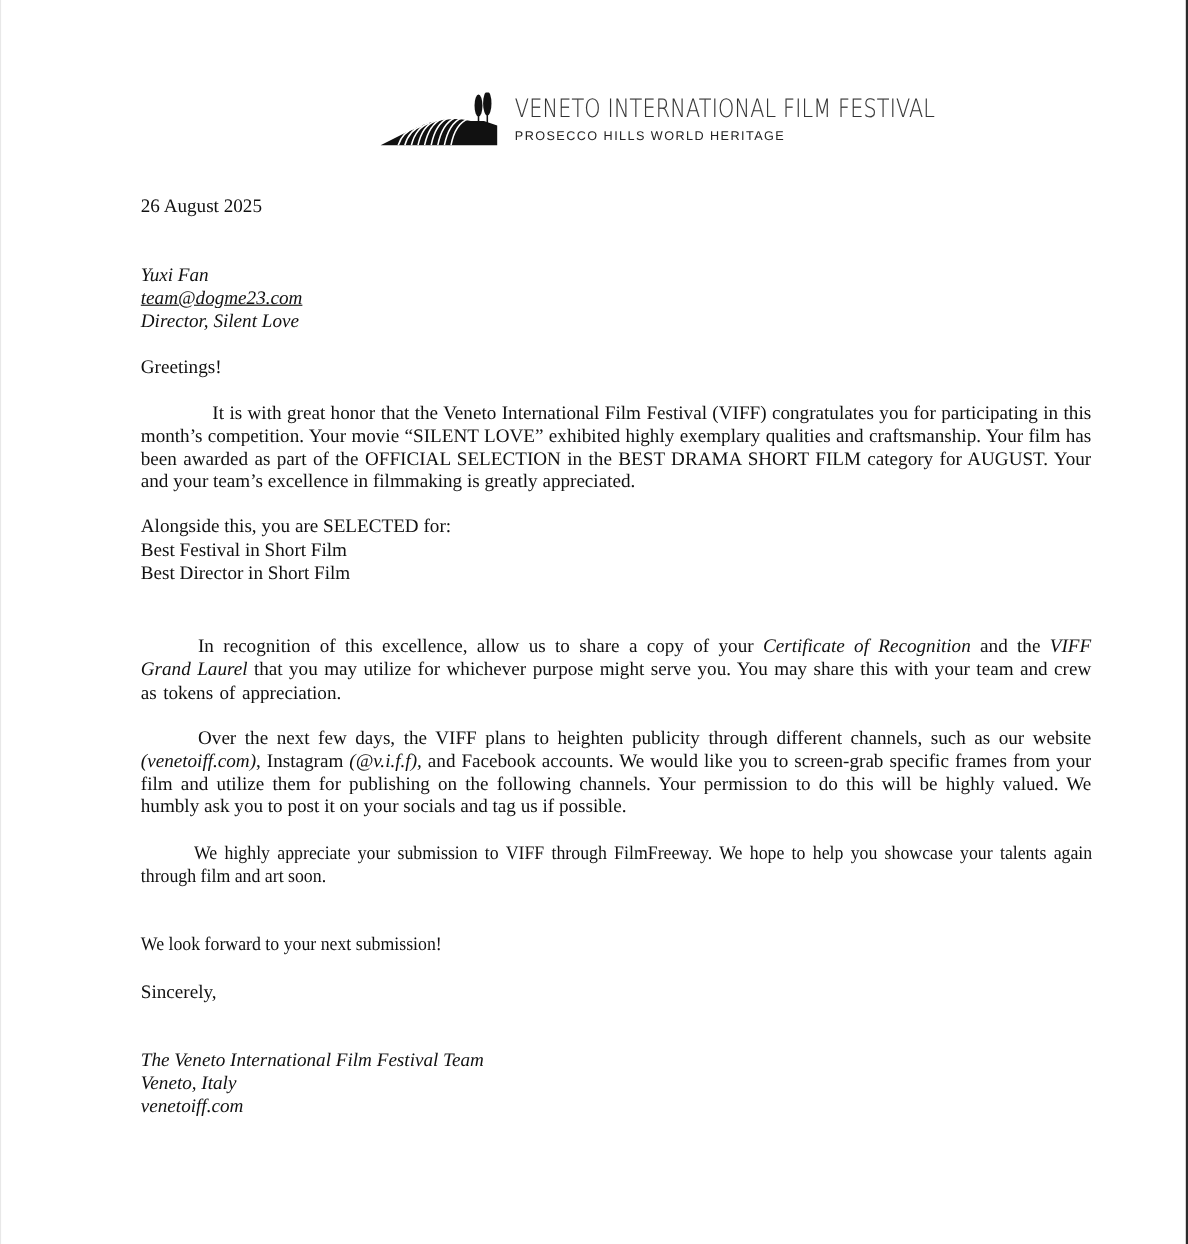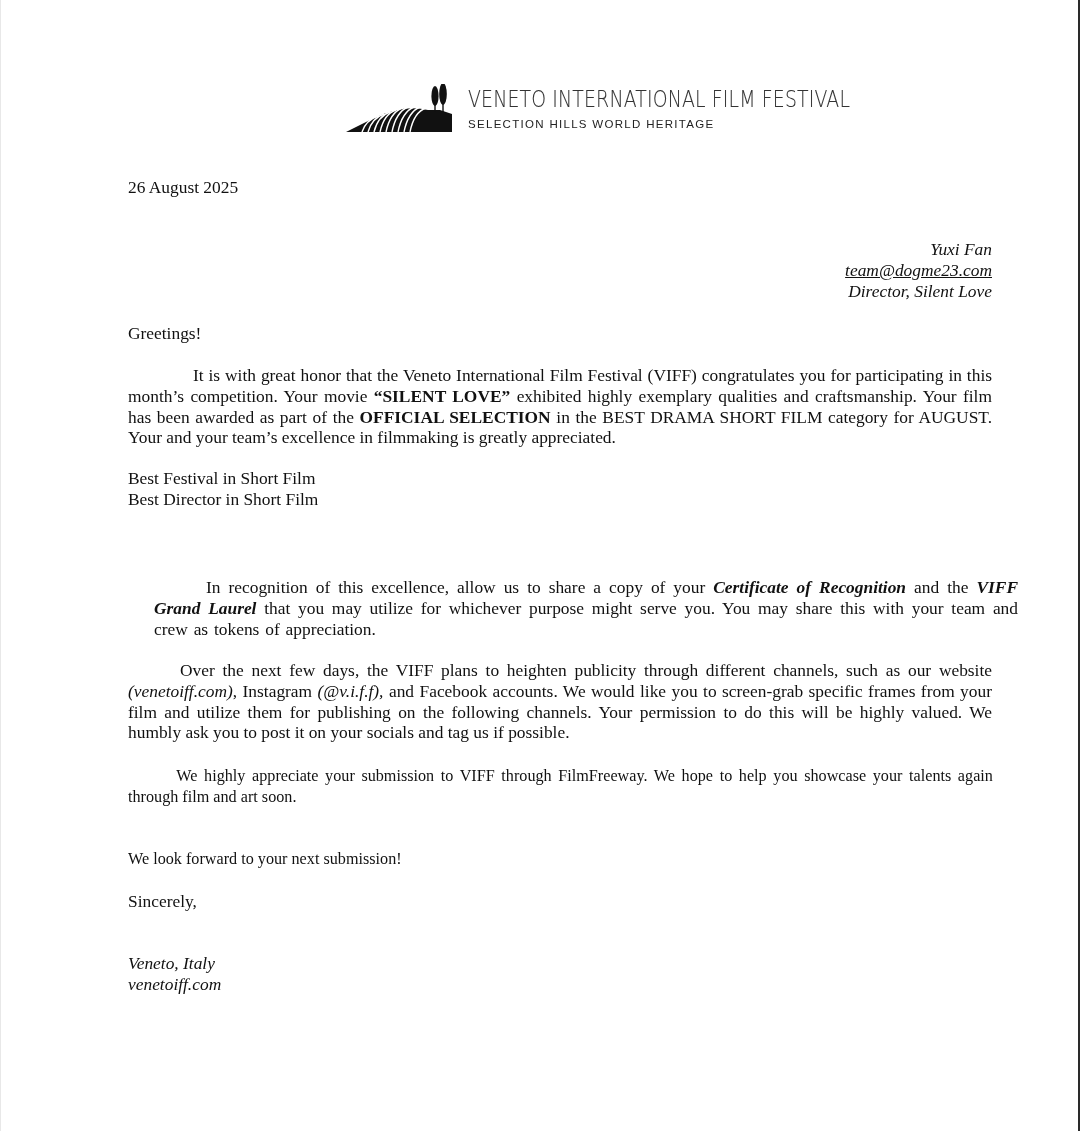--- a/index.html
+++ b/index.html
@@ -18,21 +18,21 @@
     white-space: nowrap; -webkit-text-stroke: 0.1px #333;
   }
   .lh-sub {
     position: absolute; left: 124px; top: 34px; font-family: "Liberation Sans", sans-serif;
     font-size: 11.5px; letter-spacing: 1.3px; color: #222; white-space: nowrap;
   }
 
   .doc { position: absolute; left: 128px; top: 0; width: 864px; font-size: 17.4px; line-height: 20.8px; }
   .blk { position: absolute; left: 0; width: 864px; }
   .i { font-style: italic; }
-  .b { font-weight: bold; }
+  .b { font-weight: normal; }
   .u { text-decoration: underline; }
   .just { text-align: justify; text-align-last: left; }
   .indent { text-indent: 52px; }
   .indent-big { text-indent: 65px; }
   .line { display: block; white-space: nowrap; }
   .narrow { transform: scaleX(0.93); transform-origin: left top; width: 930px; }
 </style>
 </head>
 <body>
 
@@ -52,55 +52,57 @@
       <path d="M54 48 Q58 28 70 23"></path>
       <path d="M60 48 Q64 28 76 23"></path>
       <path d="M66 48 Q70 28 82 24"></path>
     </g>
     <ellipse cx="91" cy="12" rx="3.6" ry="10" fill="#111"></ellipse>
     <rect x="90.3" y="18" width="1.4" height="10" fill="#111"></rect>
     <ellipse cx="99" cy="10" rx="3.8" ry="11" fill="#111"></ellipse>
     <rect x="98.3" y="18" width="1.4" height="10" fill="#111"></rect>
   </svg>
   <div class="lh-title">VENETO INTERNATIONAL FILM FESTIVAL</div>
-  <div class="lh-sub">SELECTION HILLS WORLD HERITAGE</div>
+  <div class="lh-sub">PROSECCO HILLS WORLD HERITAGE</div>
 </div>
 
 <div class="doc">
 
   <div class="blk" style="top:177px;">26 August 2025</div>
 
-  <div class="blk" style="top:239px;text-align:right;">
+  <div class="blk" style="top:239px;">
     <span class="line i">Yuxi Fan</span>
     <span class="line i u">team@dogme23.com</span>
     <span class="line i">Director, Silent Love</span>
   </div>
 
   <div class="blk" style="top:323px;">Greetings!</div>
 
   <div class="blk just indent-big" style="top:365px;">
     <span>It is with great honor that the Veneto International Film Festival (VIFF) congratulates you for participating in this month’s competition. Your movie </span><span class="b">“SILENT LOVE”</span><span> exhibited highly exemplary qualities and craftsmanship. Your film has been awarded as part of the </span><span class="b">OFFICIAL SELECTION</span><span> in the BEST DRAMA SHORT FILM category for AUGUST. Your and your team’s excellence in filmmaking is greatly appreciated.</span>
   </div>
 
   <div class="blk" style="top:468px;">
+    <span class="line">Alongside this, you are SELECTED for:</span>
     <span class="line">Best Festival in Short Film</span>
     <span class="line">Best Director in Short Film</span>
   </div>
 
-  <div class="blk just indent" style="top:577px; word-spacing:1.5px;margin-left:26px;">
+  <div class="blk just indent" style="top:577px; word-spacing:1.5px;">
     <span>In recognition of this excellence, allow us to share a copy of your </span><span class="b i">Certificate of Recognition</span><span> and the </span><span class="b i">VIFF Grand Laurel</span><span> that you may utilize for whichever purpose might serve you. You may share this with your team and crew as tokens of appreciation.</span>
   </div>
 
   <div class="blk just indent" style="top:660px;">
     <span>Over the next few days, the VIFF plans to heighten publicity through different channels, such as our website </span><span class="i">(venetoiff.com)</span><span>, Instagram </span><span class="i">(@v.i.f.f),</span><span> and Facebook accounts. We would like you to screen-grab specific frames from your film and utilize them for publishing on the following channels. Your permission to do this will be highly valued. We humbly ask you to post it on your socials and tag us if possible.</span>
   </div>
 
   <div class="blk indent narrow" style="top:765px; text-align:justify; text-align-last:left;">We highly appreciate your submission to VIFF through FilmFreeway. We hope to help you showcase your talents again through film and art soon.</div>
 
   <div class="blk narrow" style="top:848px;">We look forward to your next submission!</div>
 
   <div class="blk" style="top:891px;">Sincerely,</div>
 
   <div class="blk" style="top:953px;">
+    <span class="line b i">The Veneto International Film Festival Team</span>
     <span class="line i">Veneto, Italy</span>
     <span class="line i">venetoiff.com</span>
   </div>
 </div>
 
 </body></html>

